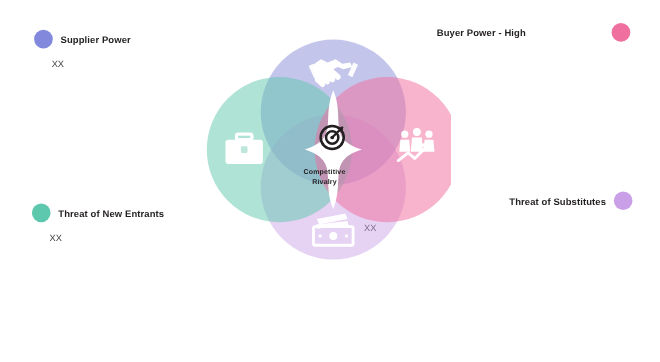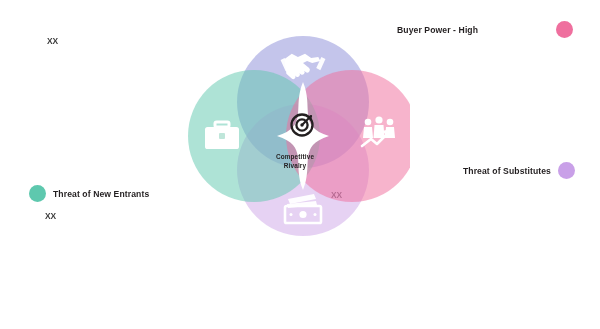--- a/index.html
+++ b/index.html
@@ -9,29 +9,29 @@
     font-family:"Liberation Sans", sans-serif;
     position:relative;
     overflow:hidden;
     color:#231f20;
   }
   .legend{position:absolute;}
   .legend-head{display:flex;align-items:center;gap:7px;}
   .legend-head.right{justify-content:space-between;}
   .dot{width:17px;height:17px;border-radius:50%;flex:0 0 auto;display:block;}
   .legend-title{font-size:8.6px;font-weight:bold;letter-spacing:.1px;white-space:nowrap;}
-  .legend-val{font-size:8.4px;color:#3a3a3a;margin-top:9px;font-weight:bold;}
+  .legend-val{font-size:8.4px;color:#3a3a3a;margin-top:9px;}
 
   
   #lg-supplier{left:31px;top:27px;}
   #lg-supplier .legend-val{margin-left:16px;}
   #lg-entrants{left:29px;top:162px;margin-top:23px;}
   #lg-entrants .legend-val{margin-left:16px;}
   #lg-buyer{right:27px;top:21px;width:176px;}
-  #lg-subs{right:25px;top:162px;}
+  #lg-subs{right:25px;top:174px;}
   #lg-subs .legend-val{text-align:left;margin-left:-132px;margin-top:11px;}
 
   .body-copy{
     font-size:8.6px;
     line-height:1.62;
     text-align:justify;
     color:#2d2d2d;
     margin-top:8px;
     width:152px;
     margin-left:auto;
@@ -48,20 +48,24 @@
     line-height:1.35;
     color:#231f20;
     letter-spacing:.15px;
     pointer-events:none;
   }
 </style>
 </head>
 <body>
 
 <div class="legend" id="lg-supplier">
+  <div class="legend-head">
+    <span class="dot" style="background:#8289dd"></span>
+    <span class="legend-title">Supplier Power</span>
+  </div>
   <div class="legend-val">XX</div>
 </div>
 
 <div class="legend" id="lg-entrants">
   <div class="legend-head">
     <span class="dot" style="background:#5ec8ae"></span>
     <span class="legend-title">Threat of New Entrants</span>
   </div>
   <div class="legend-val">XX</div>
 </div>

